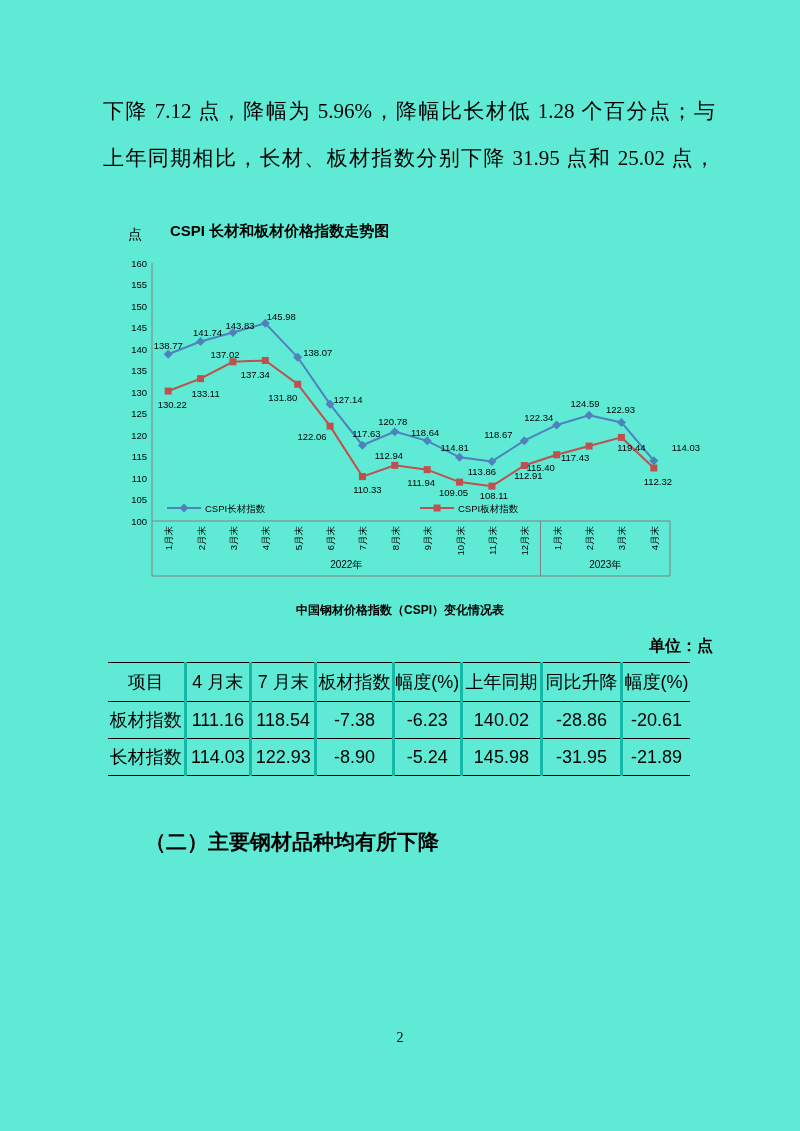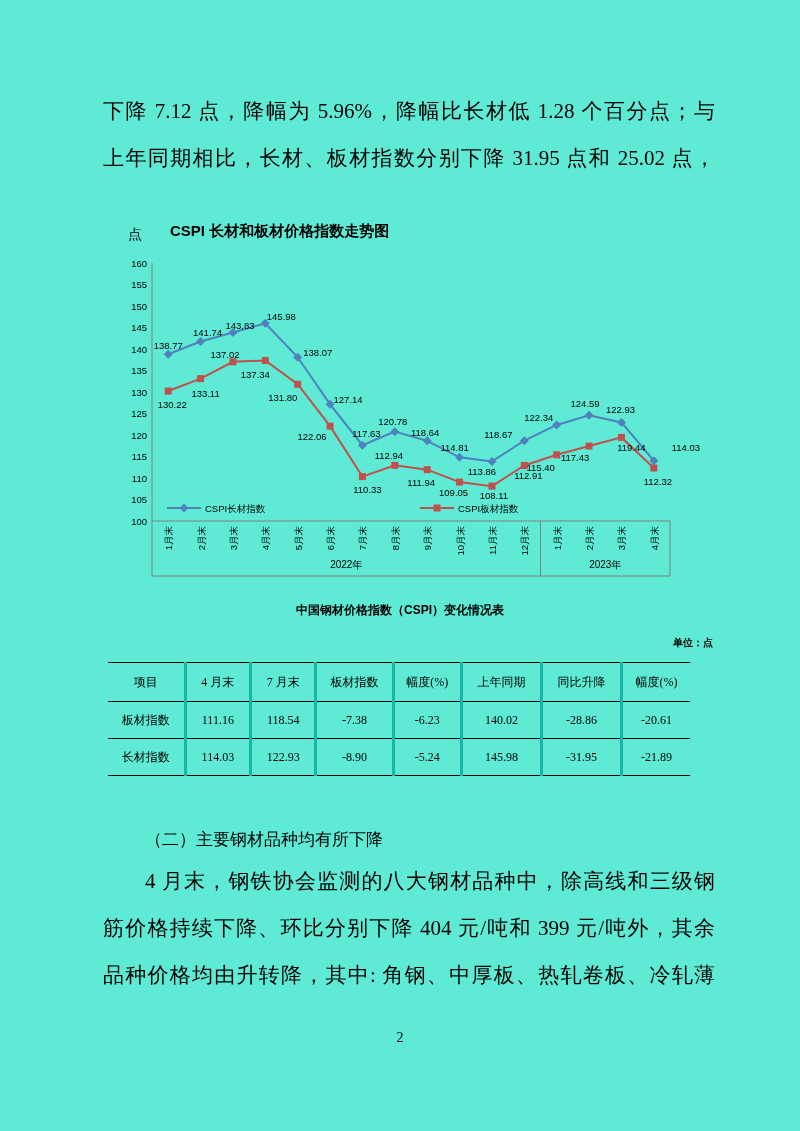--- a/index.html
+++ b/index.html
@@ -16,32 +16,32 @@
 
   .chart-block{position:absolute;left:110px;top:218px;width:600px;height:372px;}
   .chart-unit{position:absolute;left:18px;top:8px;font-size:14px;font-family:"Liberation Sans","DejaVu Sans",sans-serif;}
   .chart-title{position:absolute;left:60px;top:4px;width:480px;text-align:left;font-size:15px;font-weight:bold;
     font-family:"Liberation Sans","DejaVu Sans",sans-serif;}
   .chart-svg{position:absolute;left:0;top:28px;}
   .chart-svg text{font-family:"Liberation Sans","DejaVu Sans",sans-serif;fill:#000;}
 
   .table-title{position:absolute;top:602px;left:0;width:800px;text-align:center;font-size:12px;font-weight:bold;
     font-family:"Liberation Sans","DejaVu Sans",sans-serif;}
-  .table-unit{position:absolute;top:636px;right:87px;font-size:10px;font-weight:bold;
+  .table-unit{position:absolute;top:636px;right:87px;font-size:16px;font-weight:bold;
     font-family:"Liberation Sans","DejaVu Sans",sans-serif;}
   table.cspi{position:absolute;top:662px;left:108px;width:582px;border-collapse:collapse;
-    font-size:12px;font-family:Liberation Serif, serif;table-layout:fixed;}
+    font-size:18px;font-family:Liberation Sans, sans-serif;table-layout:fixed;}
   table.cspi th, table.cspi td{
     border-top:1px solid #000;border-bottom:1px solid #000;
     text-align:center;vertical-align:middle;padding:0;font-weight:normal;height:36px;
   }
   table.cspi th{height:38px;}
   table.cspi td + td, table.cspi th + th{border-left:3px solid #14b8a6;}
 
-  .section-heading{position:absolute;left:145px;top:828px;font-size:17px;font-weight:normal;}
+  .section-heading{position:absolute;left:145px;top:828px;font-size:21px;font-weight:bold;}
   .page-number{position:absolute;top:1030px;left:0;width:800px;text-align:center;font-size:14px;}
 </style>
 </head>
 <body>
 
 <div class="page">
 
   <div class="para para-intro">
     <span class="line">下降 7.12 点，降幅为 5.96%，降幅比长材低 1.28 个百分点；与</span>
     <span class="line">上年同期相比，长材、板材指数分别下降 31.95 点和 25.02 点，</span>
@@ -206,20 +206,15 @@
           <td>-5.24</td>
           <td>145.98</td>
           <td>-31.95</td>
           <td>-21.89</td>
         </tr>
       </tbody>
     </table>
 
   <div class="section-heading">（二）主要钢材品种均有所下降</div>
 
-  <div class="para para-body">
-    <span class="line line--indent">4 月末，钢铁协会监测的八大钢材品种中，除高线和三级钢</span>
-    <span class="line">筋价格持续下降、环比分别下降 404 元/吨和 399 元/吨外，其余</span>
-    <span class="line">品种价格均由升转降，其中: 角钢、中厚板、热轧卷板、冷轧薄</span>
-  </div>
 
   <div class="page-number">2</div>
 </div>
 
 </body></html>

